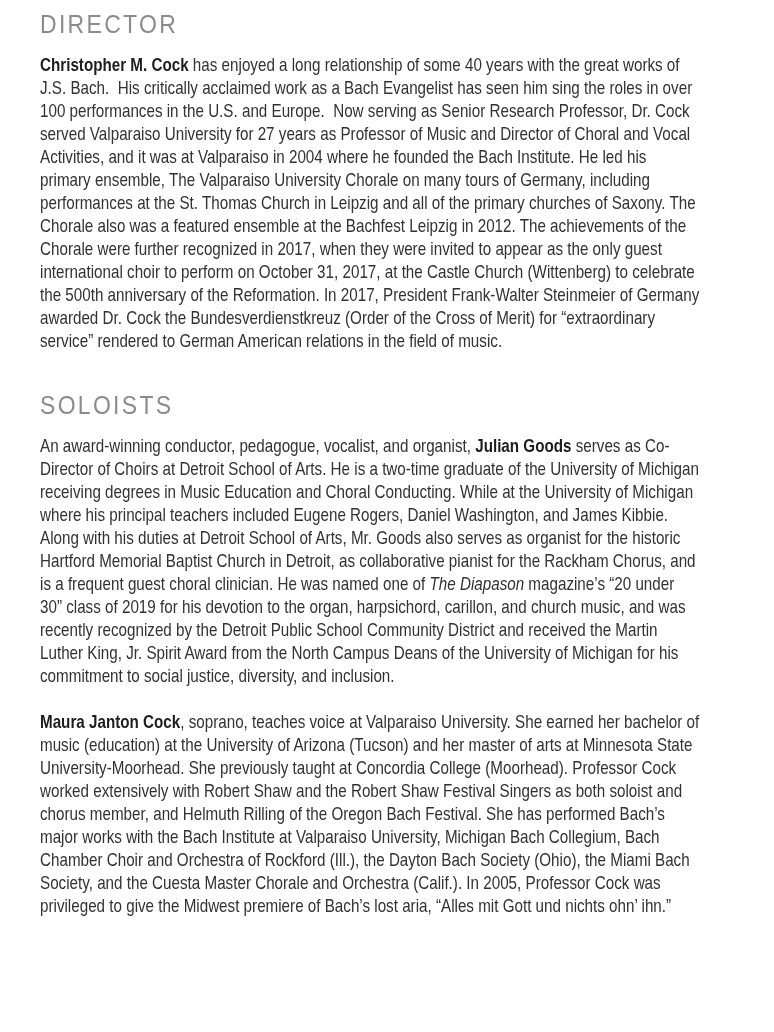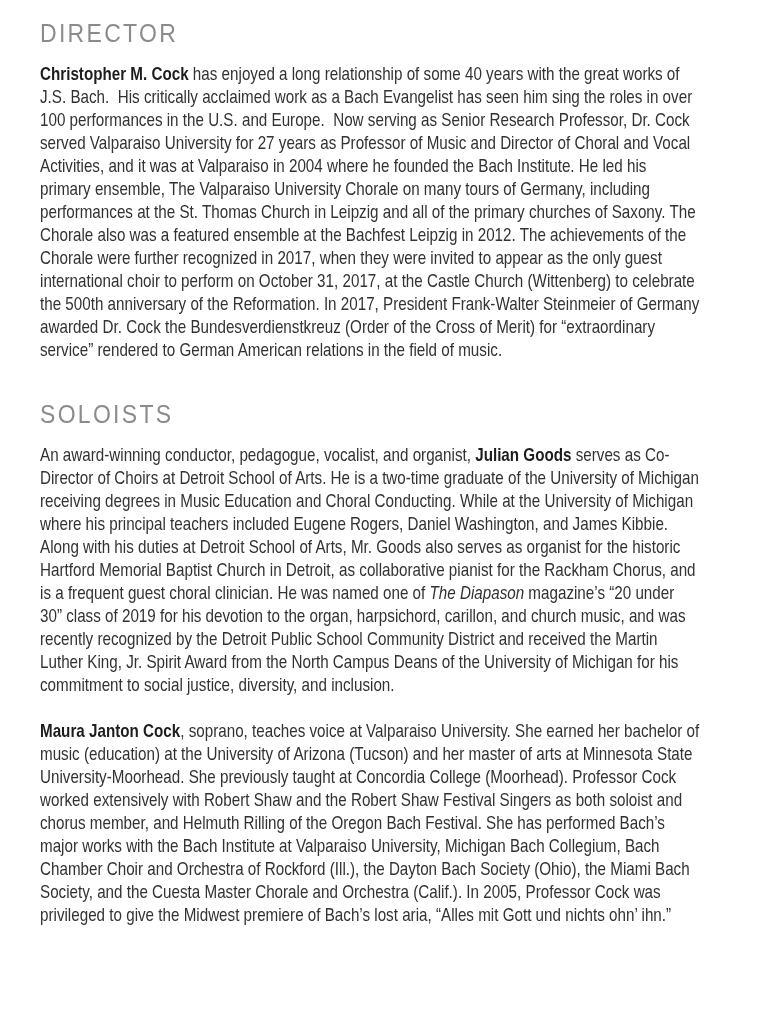--- a/index.html
+++ b/index.html
@@ -8,21 +8,21 @@
     background: #ffffff;
     width: 774px;
     height: 1032px;
     overflow: hidden;
     font-family: "Liberation Sans", sans-serif;
   }
   .page {
     box-sizing: border-box;
     width: 654px;
     height: 1032px;
-    padding: 20px 0 0 40px;
+    padding: 11px 0 0 40px;
     background: #ffffff;
   }
   .section-heading {
     font-family: "Liberation Sans", sans-serif;
     font-size: 25px;
     font-weight: 400;
     color: #8b8b8d;
     letter-spacing: 2.5px;
     line-height: 26px;
     margin: 0 0 16px 0;

